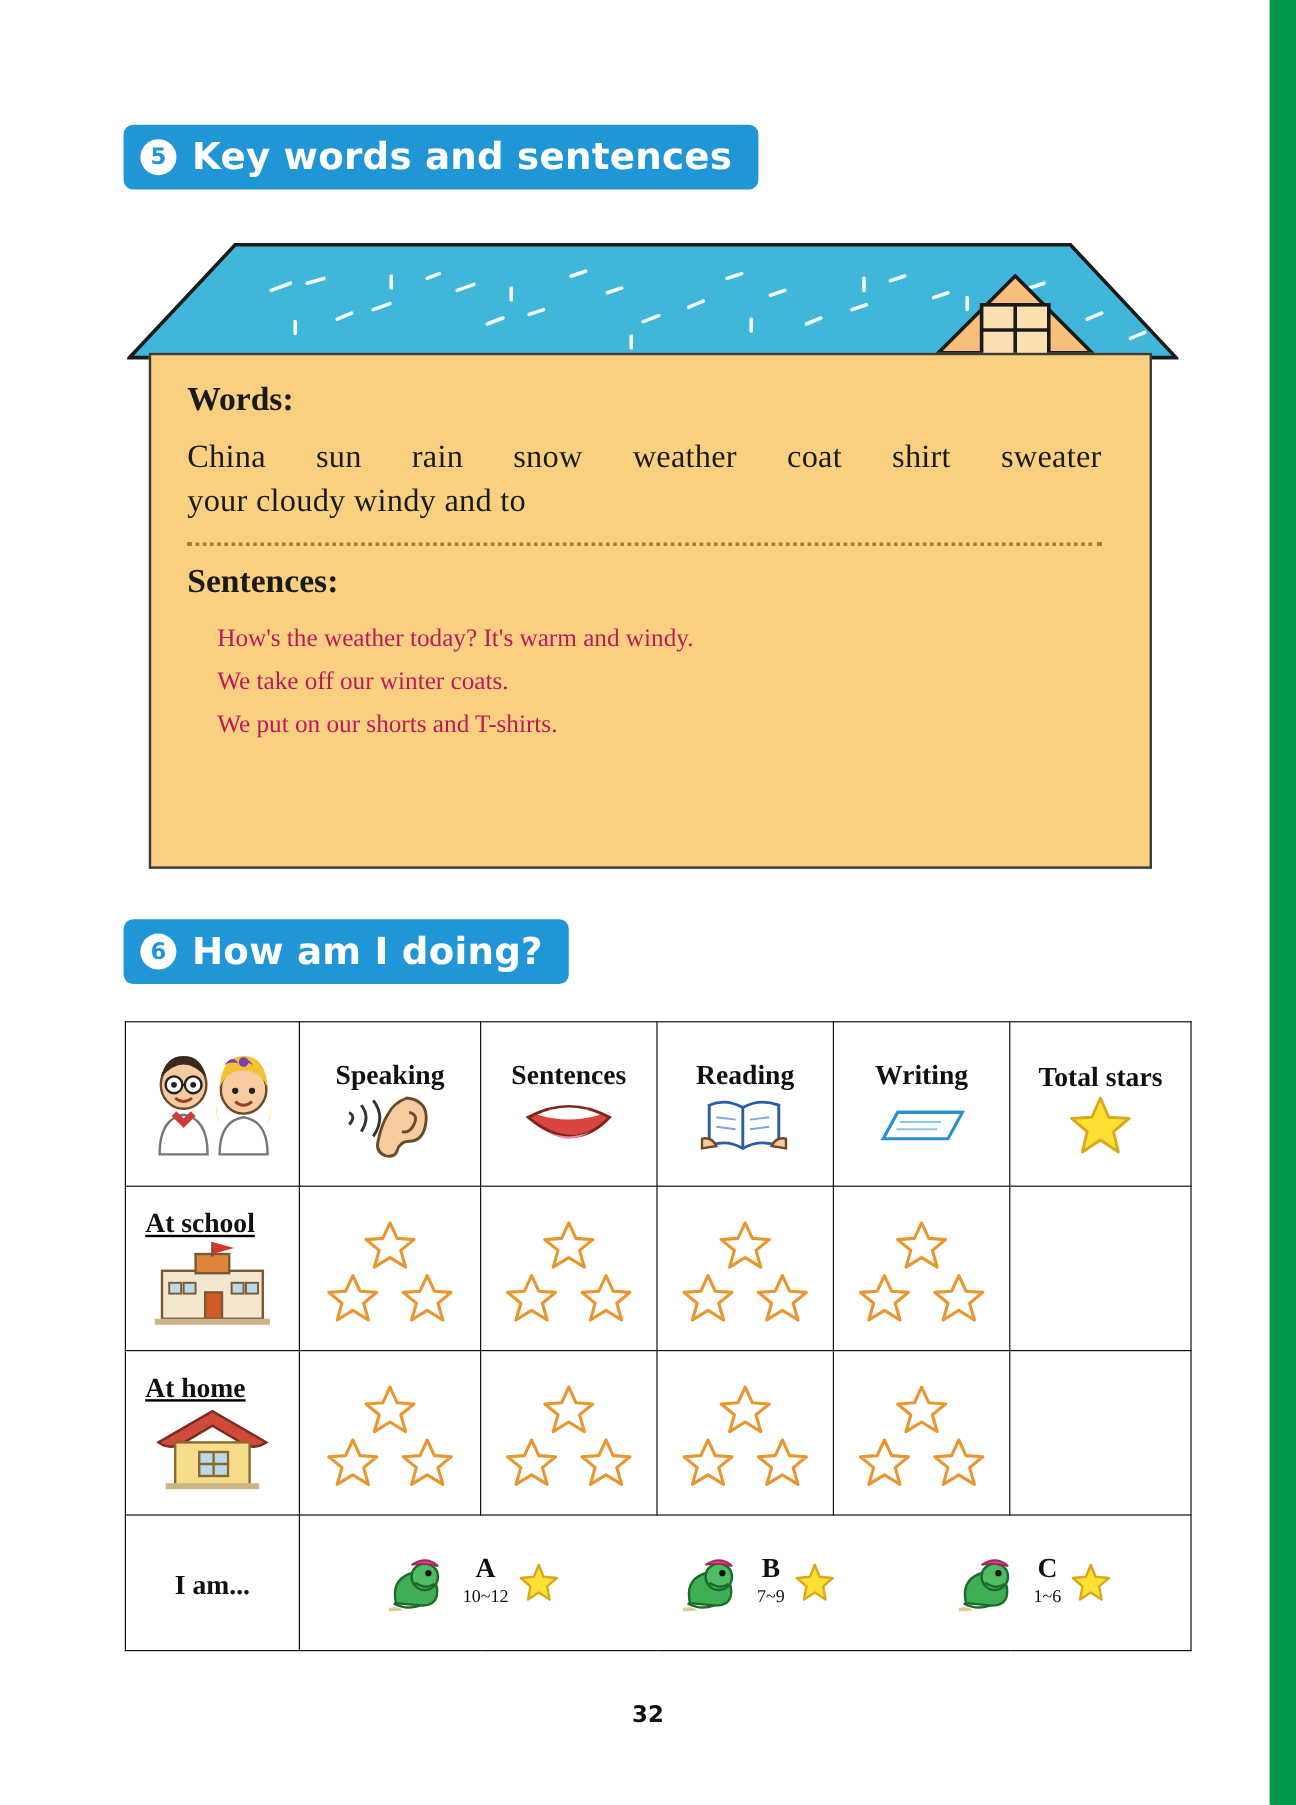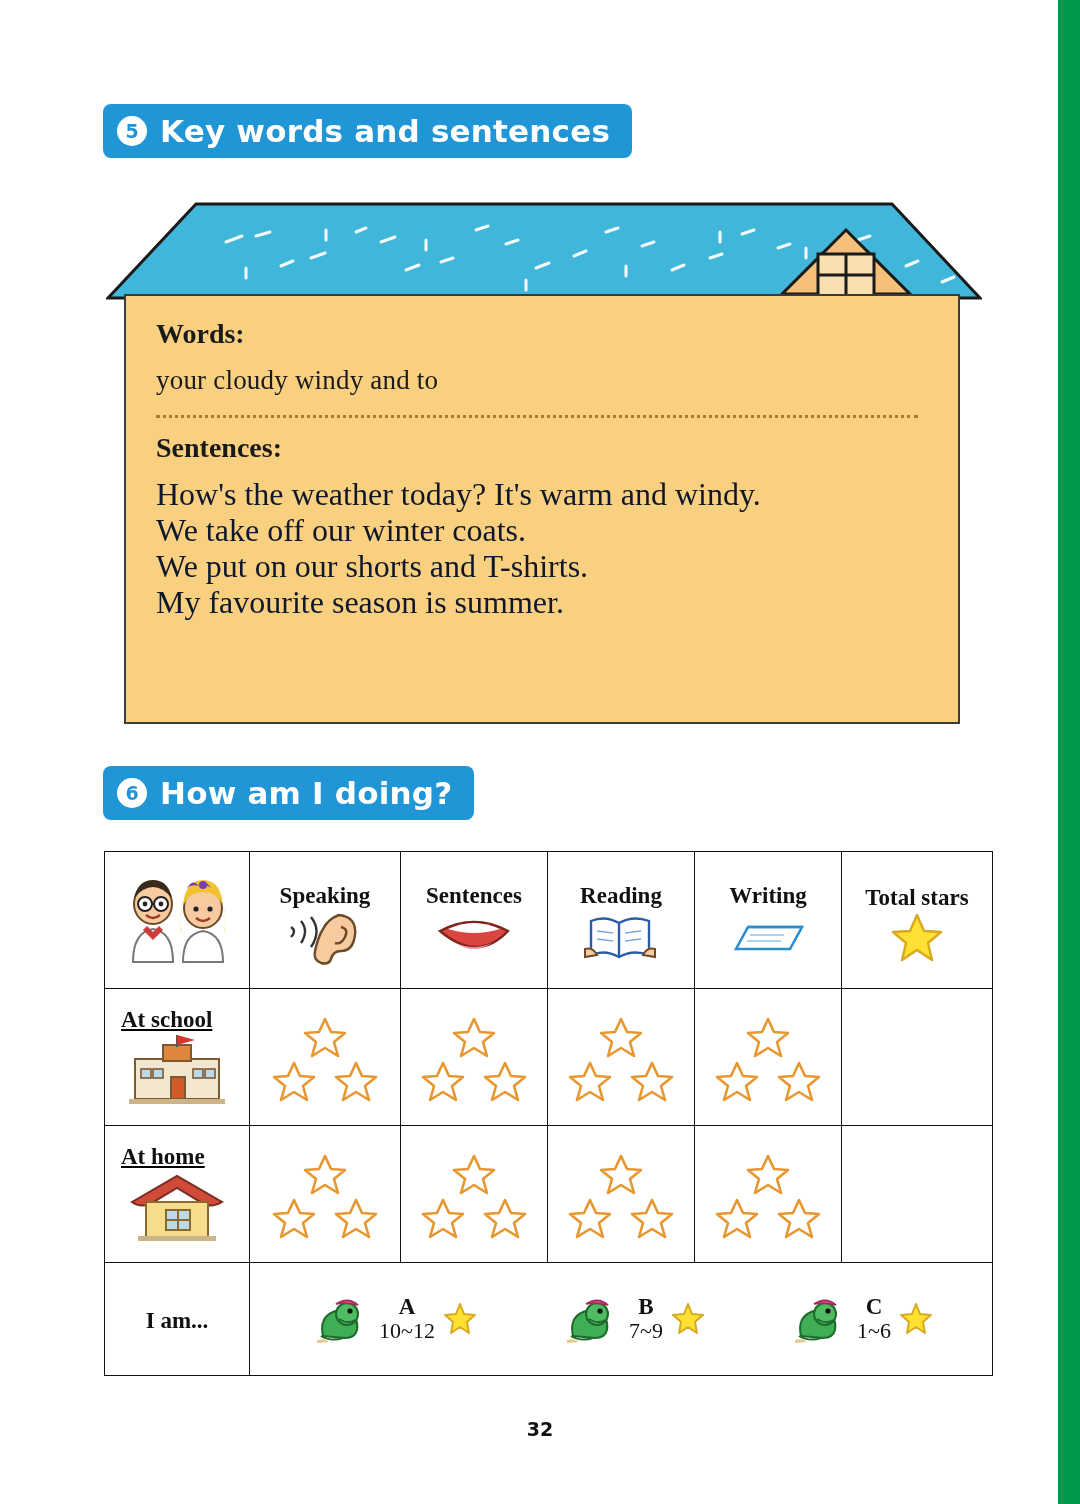--- a/index.html
+++ b/index.html
@@ -113,23 +113,24 @@
     text-align: justify;
     text-align-last: justify;
   }
   .dotted {
     border-top: 3px dotted #b07b27;
     margin: 16px 0 14px 0;
     height: 0;
   }
   .sent-line {
     font-family: "Liberation Serif", serif;
-    font-size: 32px;
-    color: #0f172a;
+    font-size: 21px;
+    color: #be185d;
     line-height: 36px;
+    margin-left: 25px;
   }
 
   
   .tbl {
     position: absolute;
     left: 104px;
     top: 851px;
     width: 844px;
     border-collapse: collapse;
     table-layout: fixed;
@@ -197,21 +198,21 @@
     align-items: center;
     font-family: "Liberation Serif", serif;
     color: #111;
   }
   .rating-letter {
     font-weight: bold;
     font-size: 23px;
     line-height: 24px;
   }
   .rating-range {
-    font-size: 22px;
+    font-size: 15px;
     line-height: 24px;
   }
 
   .pageno {
     position: absolute;
     left: 0;
     top: 1418px;
     width: 1080px;
     text-align: center;
     font-family: "DejaVu Sans", sans-serif;
@@ -270,29 +271,29 @@
 
       <polygon points="676,98 740,34 804,98" fill="#f6c07a" stroke="#1a1a1a" stroke-width="3"></polygon>
       <rect x="712" y="58" width="56" height="42" fill="#fae0b0" stroke="#1a1a1a" stroke-width="3"></rect>
       <line x1="740" y1="58" x2="740" y2="100" stroke="#1a1a1a" stroke-width="3"></line>
       <line x1="712" y1="79" x2="768" y2="79" stroke="#1a1a1a" stroke-width="3"></line>
     </svg>
 
     <div class="body-box">
       <div class="inner-pad">
         <div class="lbl">Words:</div>
+        <div class="words-line justified">China  sun  rain  snow  weather  coat  shirt  sweater</div>
         <div class="words-line">your  cloudy  windy         and  to</div>
 
         <div class="dotted"></div>
 
         <div class="lbl">Sentences:</div>
         <div class="sent-line">How's the weather today?  It's warm and windy.</div>
         <div class="sent-line">We take off our winter coats.</div>
         <div class="sent-line">We put on our shorts and T-shirts.</div>
-        <div class="sent-line">My favourite season is summer.</div>
       </div>
     </div>
   </div>
 
   <div class="section-head" id="head6">
     <div class="sec-num">6</div>
     <div class="sec-title">How am I doing?</div>
   </div>
 
   <table class="tbl">

